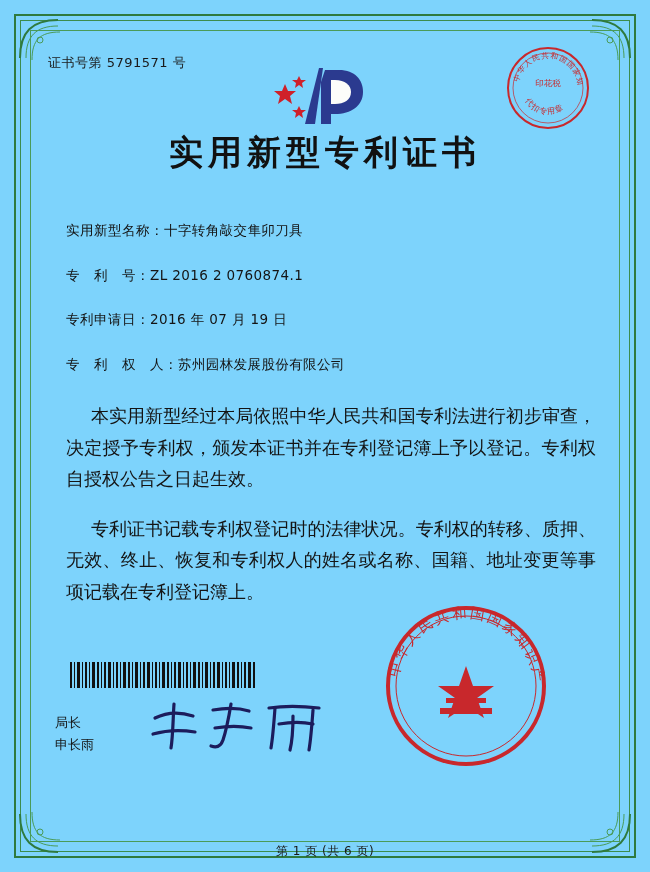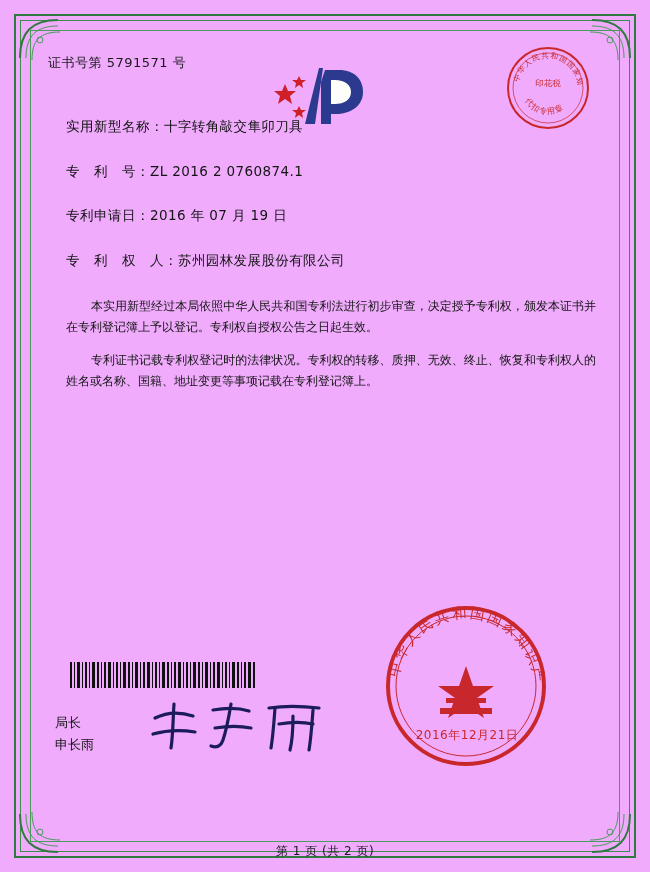--- a/index.html
+++ b/index.html
@@ -11,21 +11,21 @@
     height: 872px;
     background: #ffffff;
     font-family: "DejaVu Sans", "Liberation Sans", sans-serif;
     overflow: hidden;
   }
   .certificate {
     position: relative;
     width: 650px;
     height: 872px;
     box-sizing: border-box;
-    background: #f0abfc;
+    background: #7dd3fc;
   }
   
   .border-outer {
     position: absolute;
     left: 14px;
     top: 14px;
     right: 14px;
     bottom: 14px;
     border: 2px solid #2f7a3e;
     box-sizing: border-box;
@@ -116,21 +116,21 @@
   .field-value {
     display: inline;
     letter-spacing: 0.4px;
   }
   .paragraphs {
     margin-top: 10px;
     padding-left: 18px;
     padding-right: 6px;
   }
   .para {
-    font-size: 12px;
+    font-size: 18px;
     line-height: 1.75;
     color: #141414;
     text-indent: 25px;
     text-align: justify;
     margin-bottom: 2px;
   }
   .barcode {
     position: absolute;
     left: 22px;
     bottom: 140px;
@@ -246,20 +246,21 @@
         <text font-size="7.5" fill="#c8282c" letter-spacing="1.2">
           <textPath href="#tseal-top" startOffset="6%">中华人民共和国国家知识产权局</textPath>
         </text>
         <text font-size="8" fill="#c8282c" letter-spacing="1">
           <textPath href="#tseal-bot" startOffset="16%">代扣专用章</textPath>
         </text>
         <text x="44" y="42" font-size="8.5" fill="#c8282c" text-anchor="middle">印花税</text>
       </svg>
     </div>
 
+    <div class="title">实用新型专利证书</div>
 
     <div class="fields">
       <div class="field-row">
         <span class="field-label">实用新型名称：</span><span class="field-value">十字转角敲交隼卯刀具</span>
       </div>
       <div class="field-row">
         <span class="field-label">专　利　号：</span><span class="field-value">ZL 2016 2 0760874.1</span>
       </div>
       <div class="field-row">
         <span class="field-label">专利申请日：</span><span class="field-value">2016 年 07 月 19 日</span>
@@ -361,19 +362,18 @@
           <textPath href="#seal-arc-top" startOffset="4%">中华人民共和国国家知识产权局</textPath>
         </text>
         <g transform="translate(84,92)">
           <polygon points="0,-28 7,-8 28,-8 11,4 18,24 0,12 -18,24 -11,4 -28,-8 -7,-8" fill="#c8282c"></polygon>
           <rect x="-26" y="14" width="52" height="6" fill="#c8282c"></rect>
           <rect x="-20" y="4" width="40" height="5" fill="#c8282c"></rect>
           <rect x="-5" y="-6" width="10" height="20" fill="#c8282c"></rect>
         </g>
       </svg>
     </div>
-    <div class="seal-date">2016年12月21日</div>
-
-  </div>
-
-  <div class="page-footer">第 1 页 (共 2 页)</div>
+
+  </div>
+
+  <div class="page-footer">第 1 页 (共 6 页)</div>
 
 </div>
 
 </body></html>

